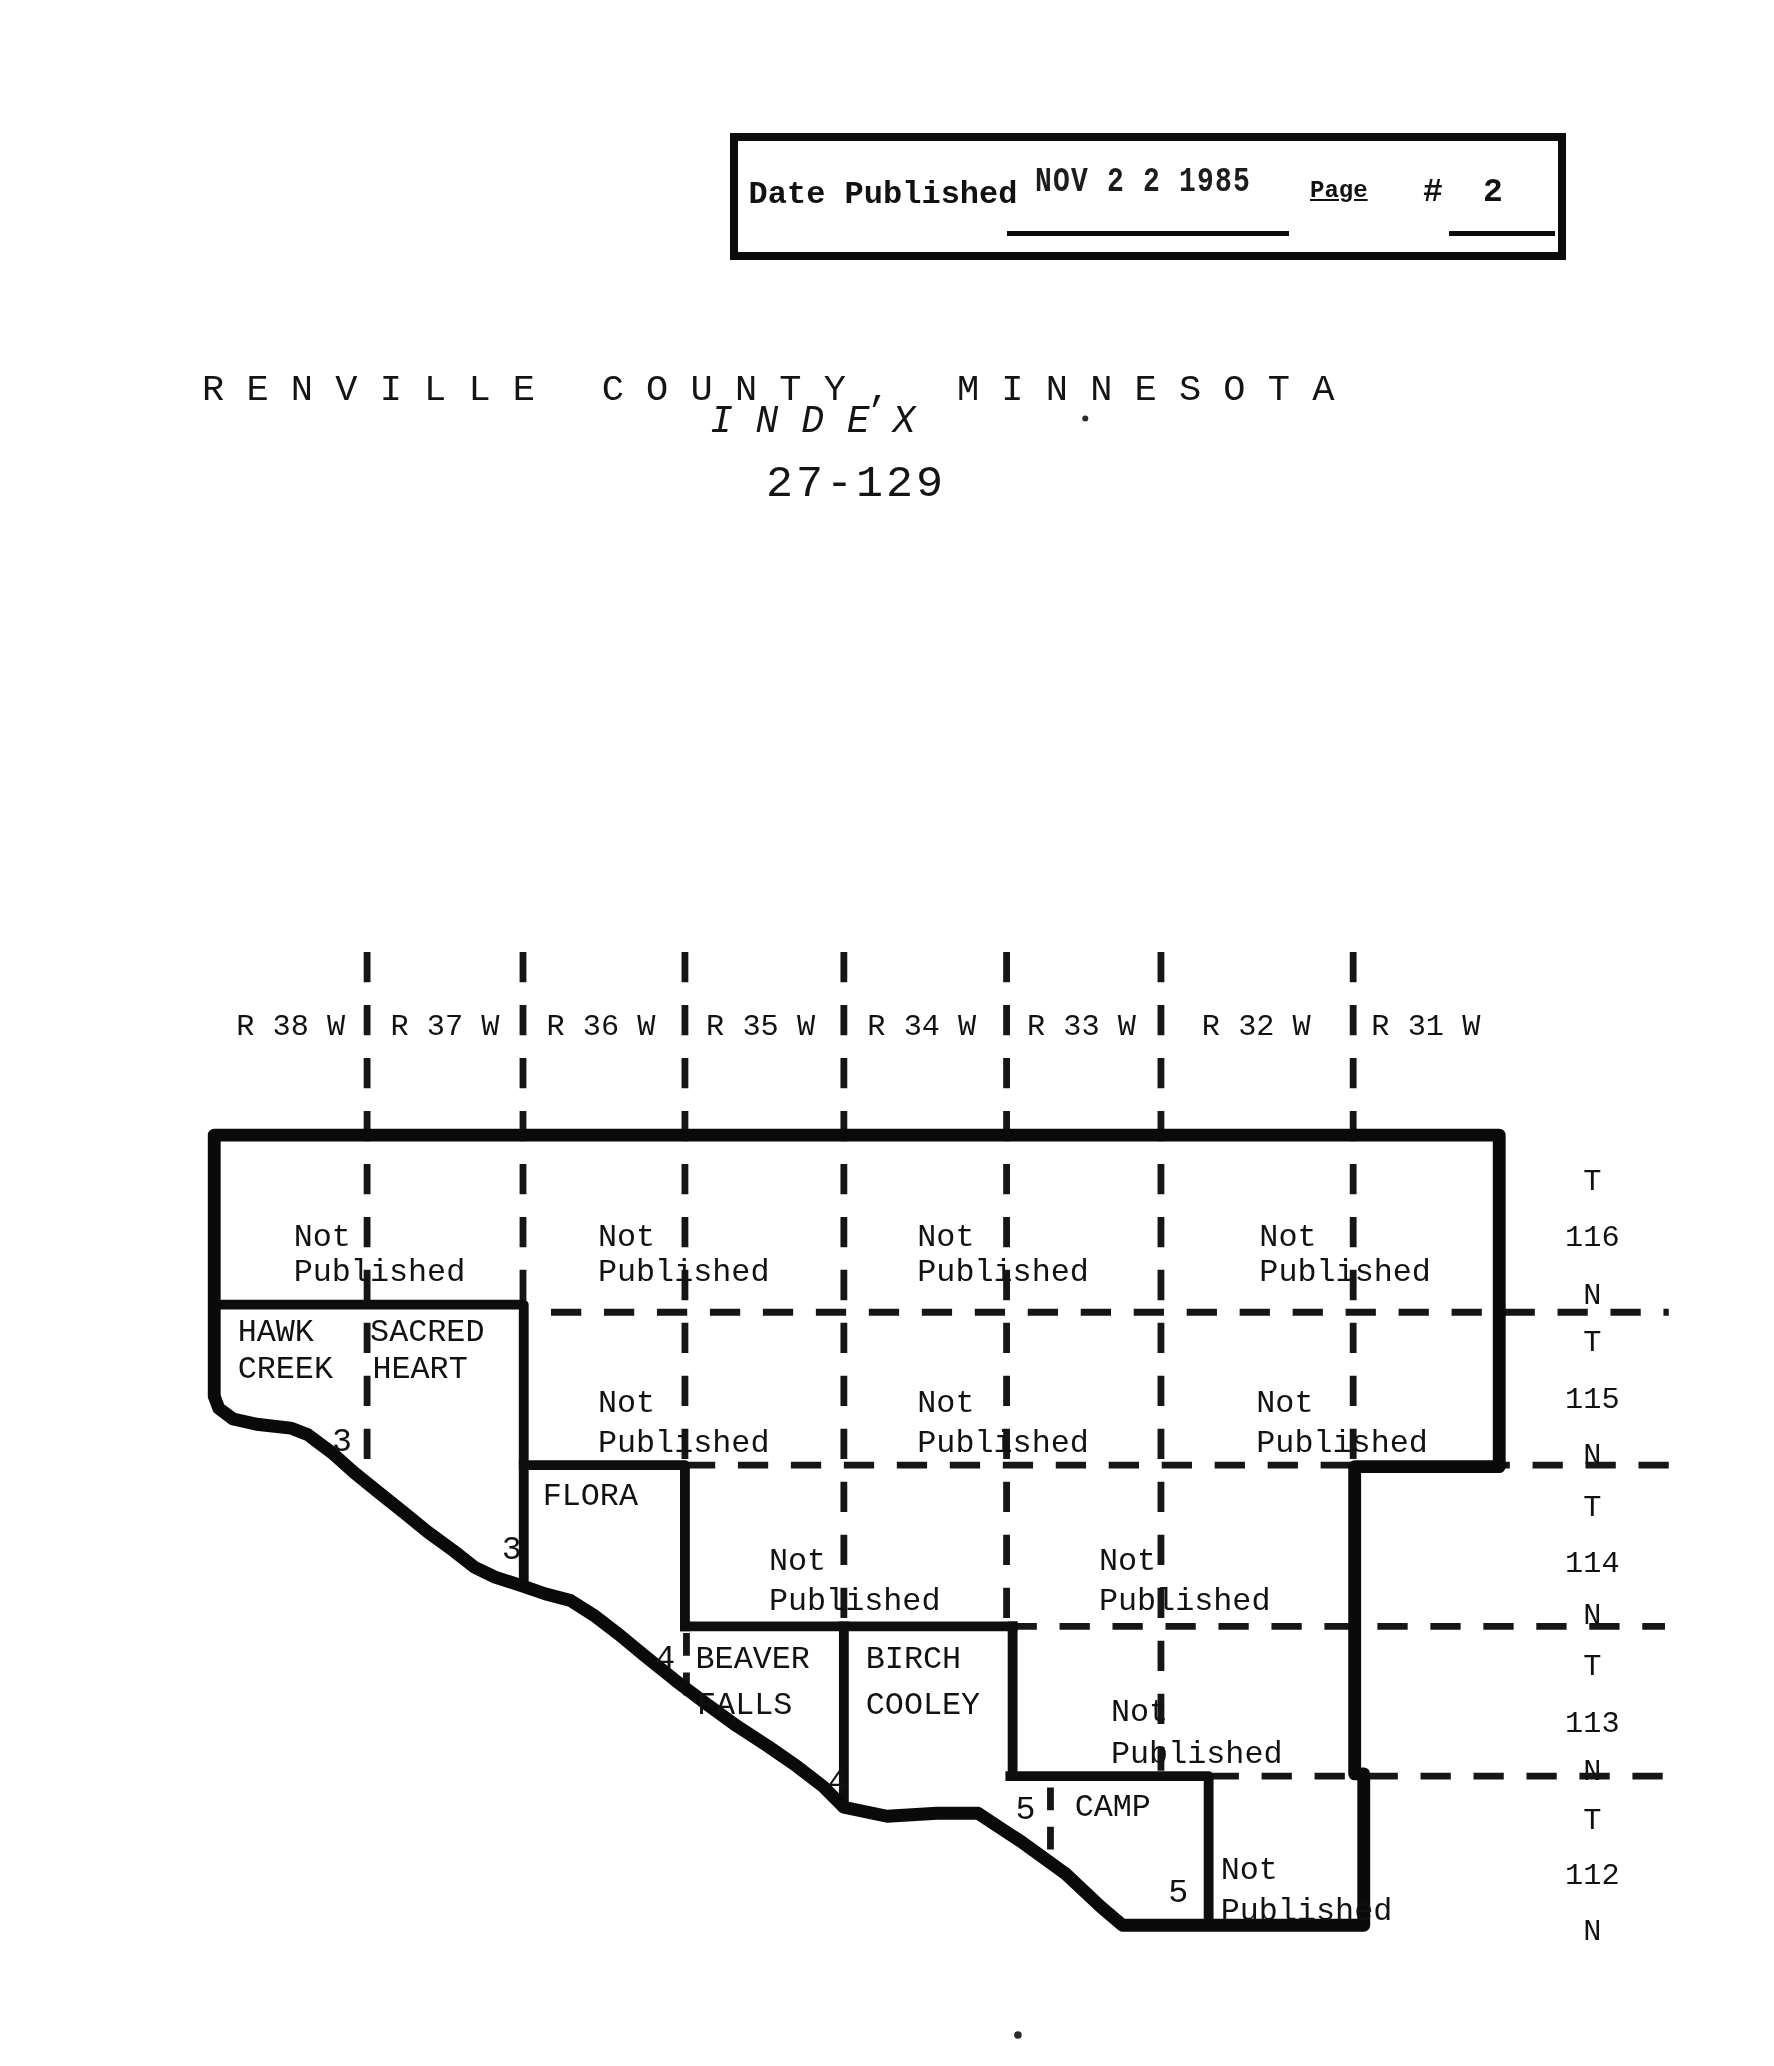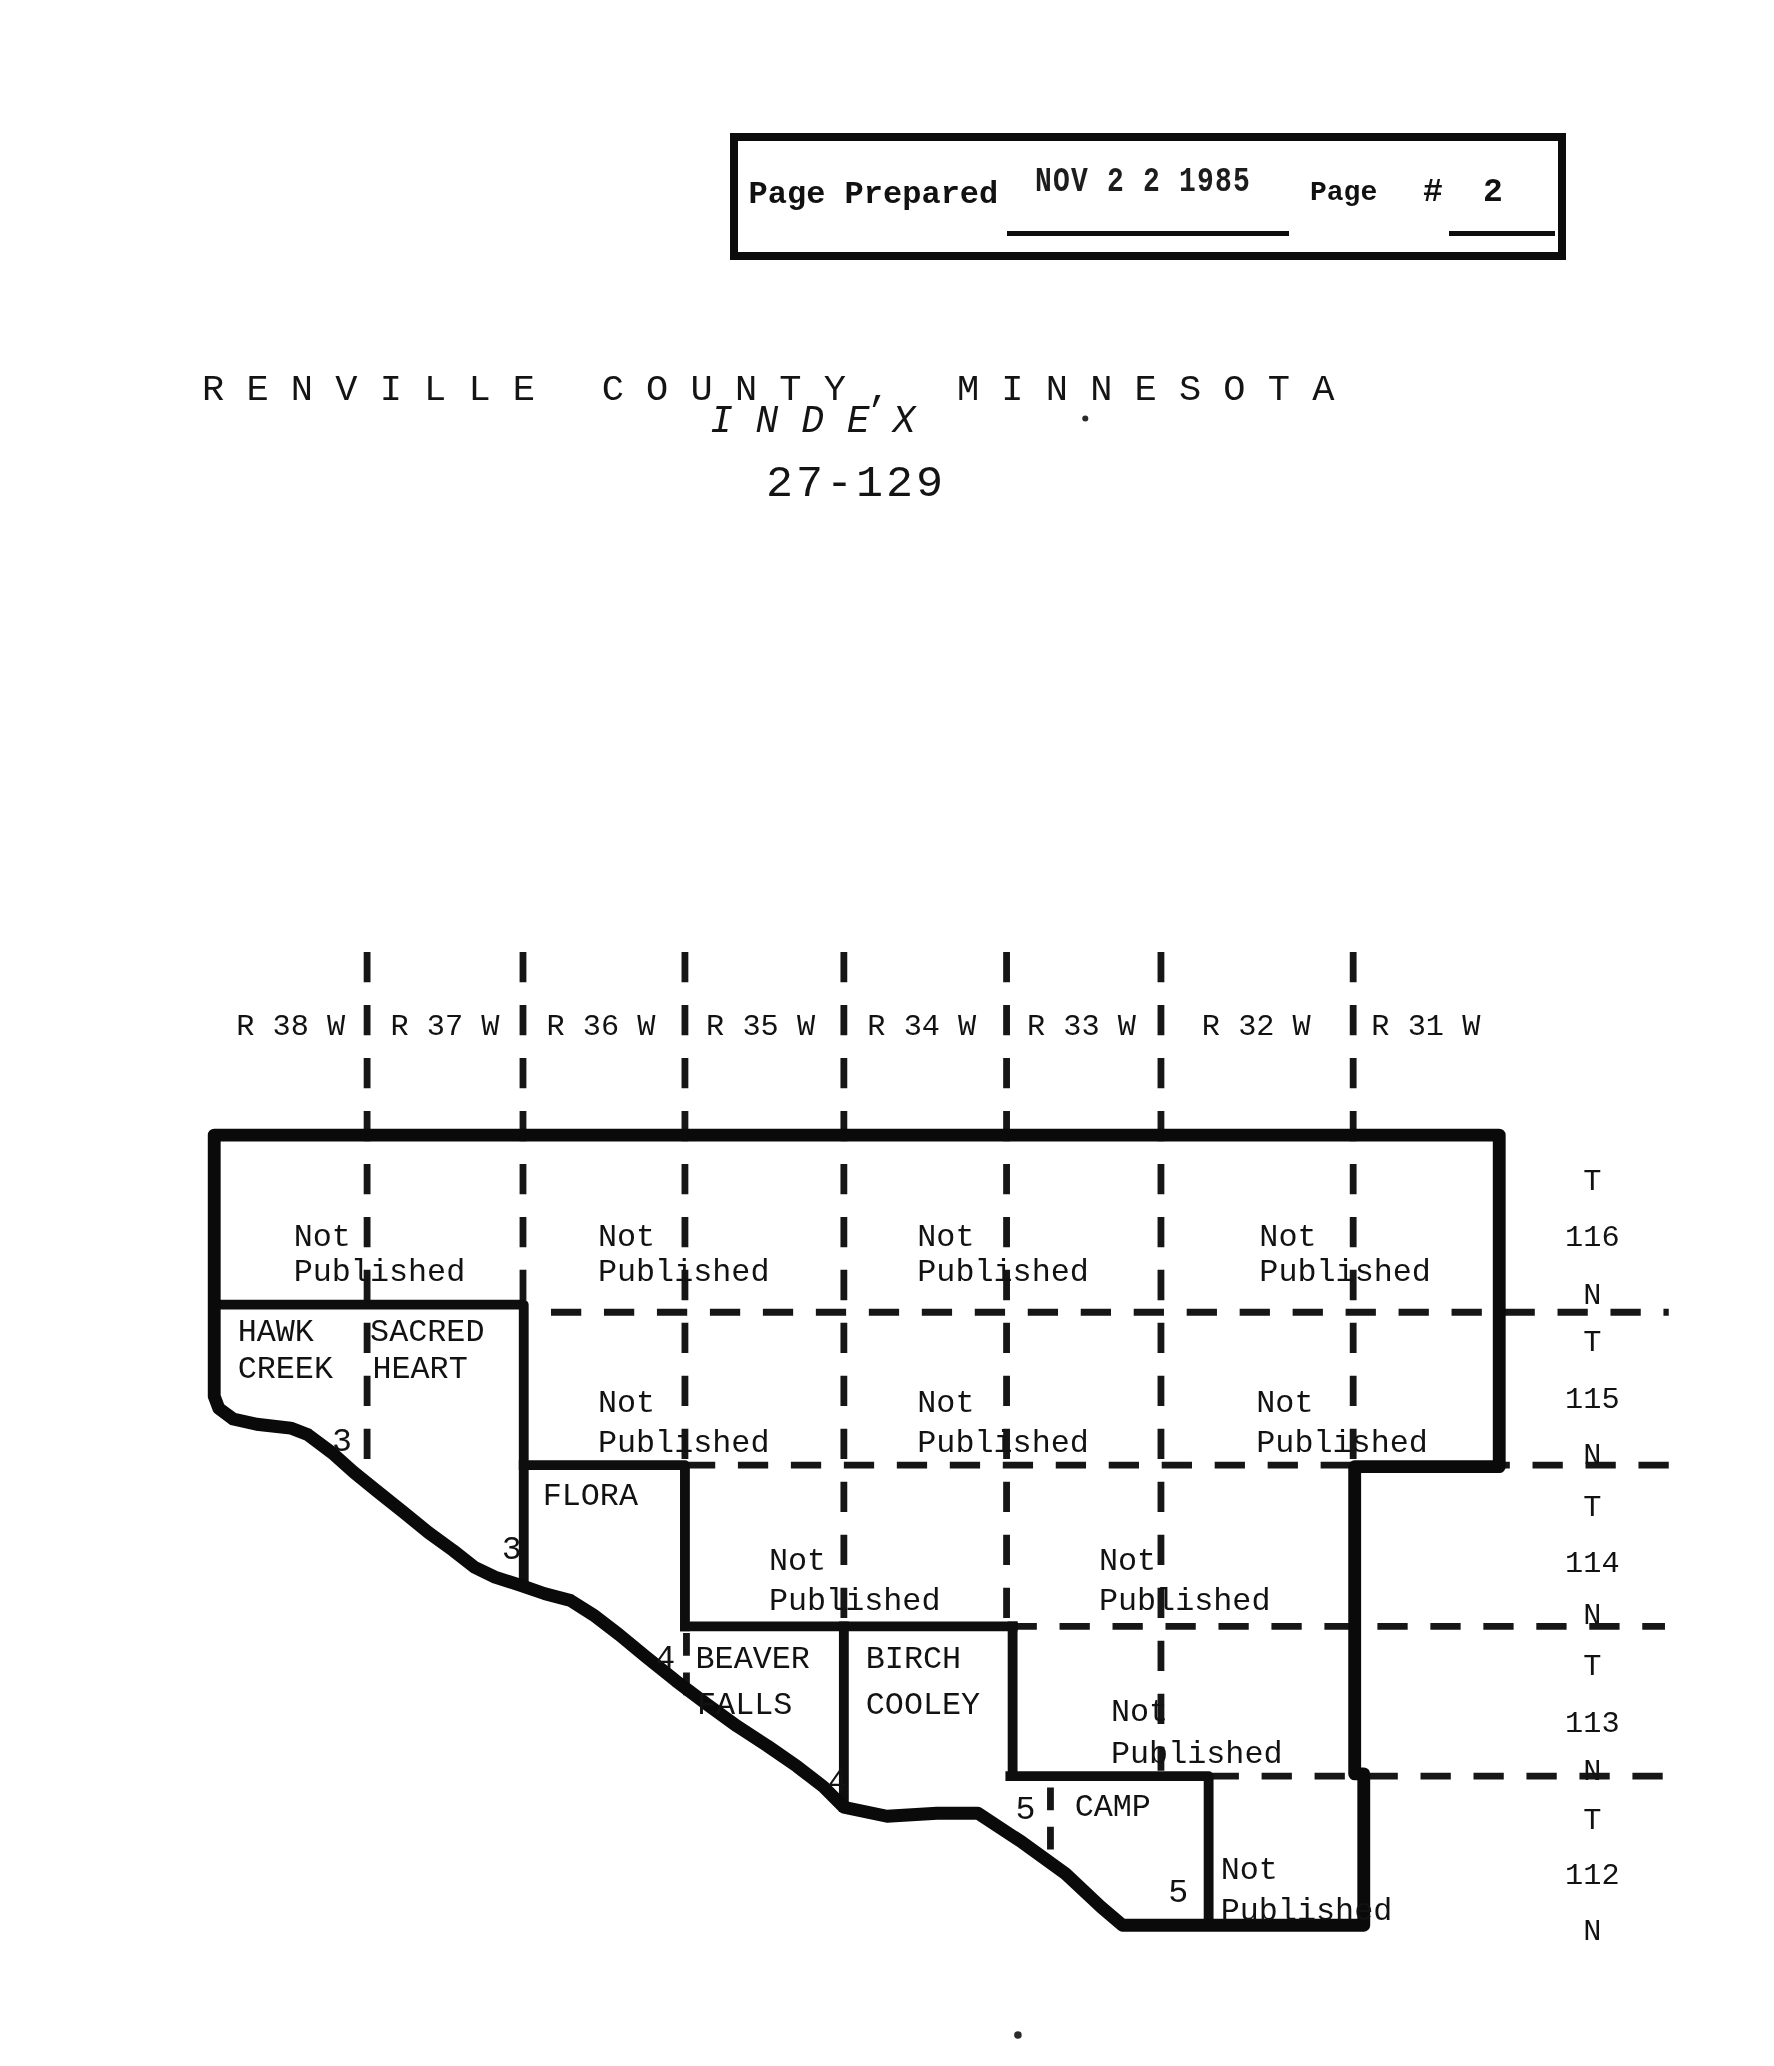--- a/index.html
+++ b/index.html
@@ -6,21 +6,21 @@
   .page{position:relative;width:1774px;height:2066px;background:#ffffff;overflow:hidden;
         font-family:"Liberation Mono",monospace;color:#111;}
   
   .stamp-box{position:absolute;left:730px;top:133px;width:836px;height:127px;
              border:8.3px solid #0c0c0c;box-sizing:border-box;background:#fff;}
   .stamp-box .inner{position:absolute;inset:0;}
   .sb-label{position:absolute;left:10.6px;top:35px;font-size:32px;font-weight:bold;white-space:pre;}
   .sb-stamp{position:absolute;left:297px;top:21px;font-size:35px;font-weight:bold;letter-spacing:1.5px;
             color:#1d1d1d;transform:scaleX(0.8);transform-origin:left top;white-space:pre;}
   .sb-underline1{position:absolute;left:269px;top:90px;width:282px;height:4.5px;background:#0d0d0d;}
-  .sb-page{position:absolute;left:572px;top:36px;font-size:28px;font-weight:bold;}
+  .sb-page{position:absolute;left:572px;top:36px;font-size:24px;font-weight:bold;text-decoration:underline;}
   .sb-hash{position:absolute;left:685px;top:33px;font-size:33px;font-weight:bold;}
   .sb-num{position:absolute;left:745px;top:33px;font-size:33px;font-weight:bold;}
   .sb-underline2{position:absolute;left:711px;top:90px;width:106px;height:4.5px;background:#0d0d0d;}
   
   .title-line{position:absolute;white-space:pre;font-weight:normal;color:#141414;}
   .t-county{left:202px;top:345px;font-size:37px;margin-top:24px;}
   .t-index{left:710px;top:400px;font-size:38px;font-style:italic;}
   .t-range{left:766px;top:459px;font-size:45px;letter-spacing:3px;}
   
   svg.map{position:absolute;left:0;top:0;width:1774px;height:2066px;}
@@ -35,21 +35,21 @@
   .county{stroke:#0a0a0a;stroke-width:17;fill:none;stroke-linejoin:round;stroke-linecap:round;}
   .artifact{fill:#2a2a2a;}
 </style>
 </head>
 <body>
 
 <div class="page">
 
   <div class="stamp-box">
     <div class="inner">
-      <span class="sb-label">Page Prepared</span>
+      <span class="sb-label">Date Published</span>
       <span class="sb-stamp">NOV 2 2 1985</span>
       <div class="sb-underline1"></div>
       <span class="sb-page">Page</span>
       <span class="sb-hash">#</span>
       <span class="sb-num">2</span>
       <div class="sb-underline2"></div>
     </div>
   </div>
 
   <div class="title-line t-county">R E N V I L L E   C O U N T Y ,   M I N N E S O T A</div>

